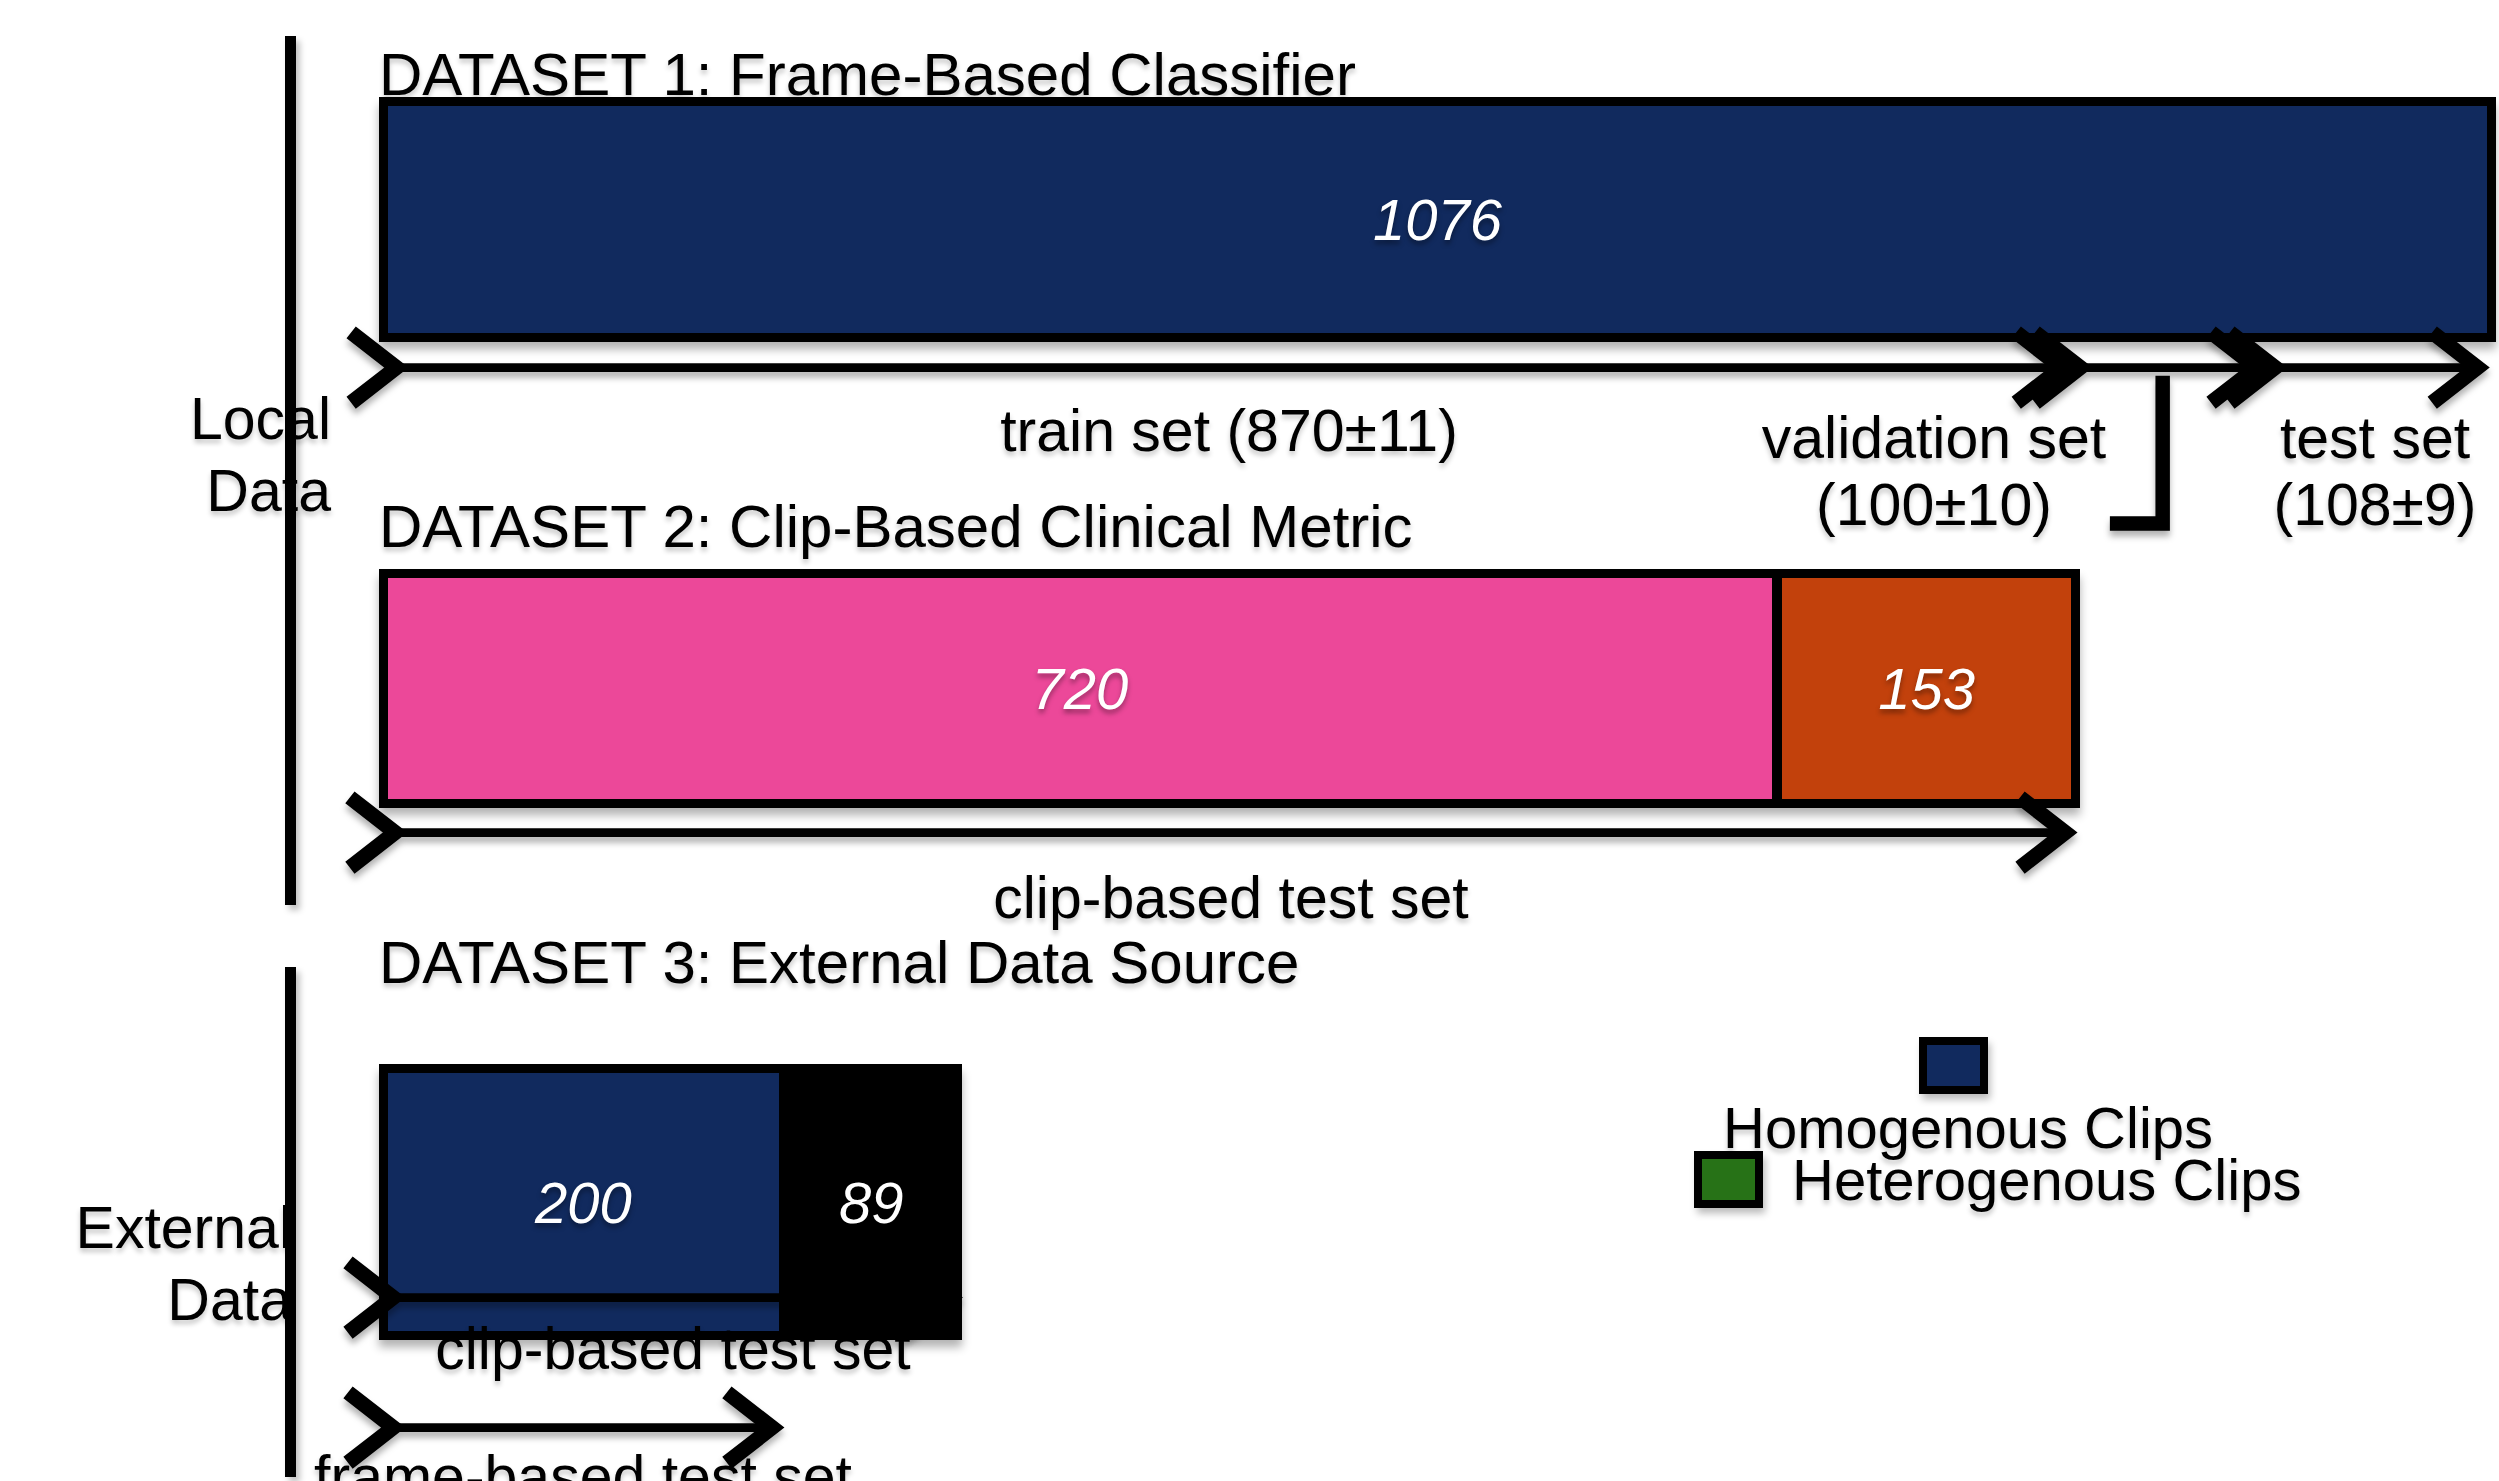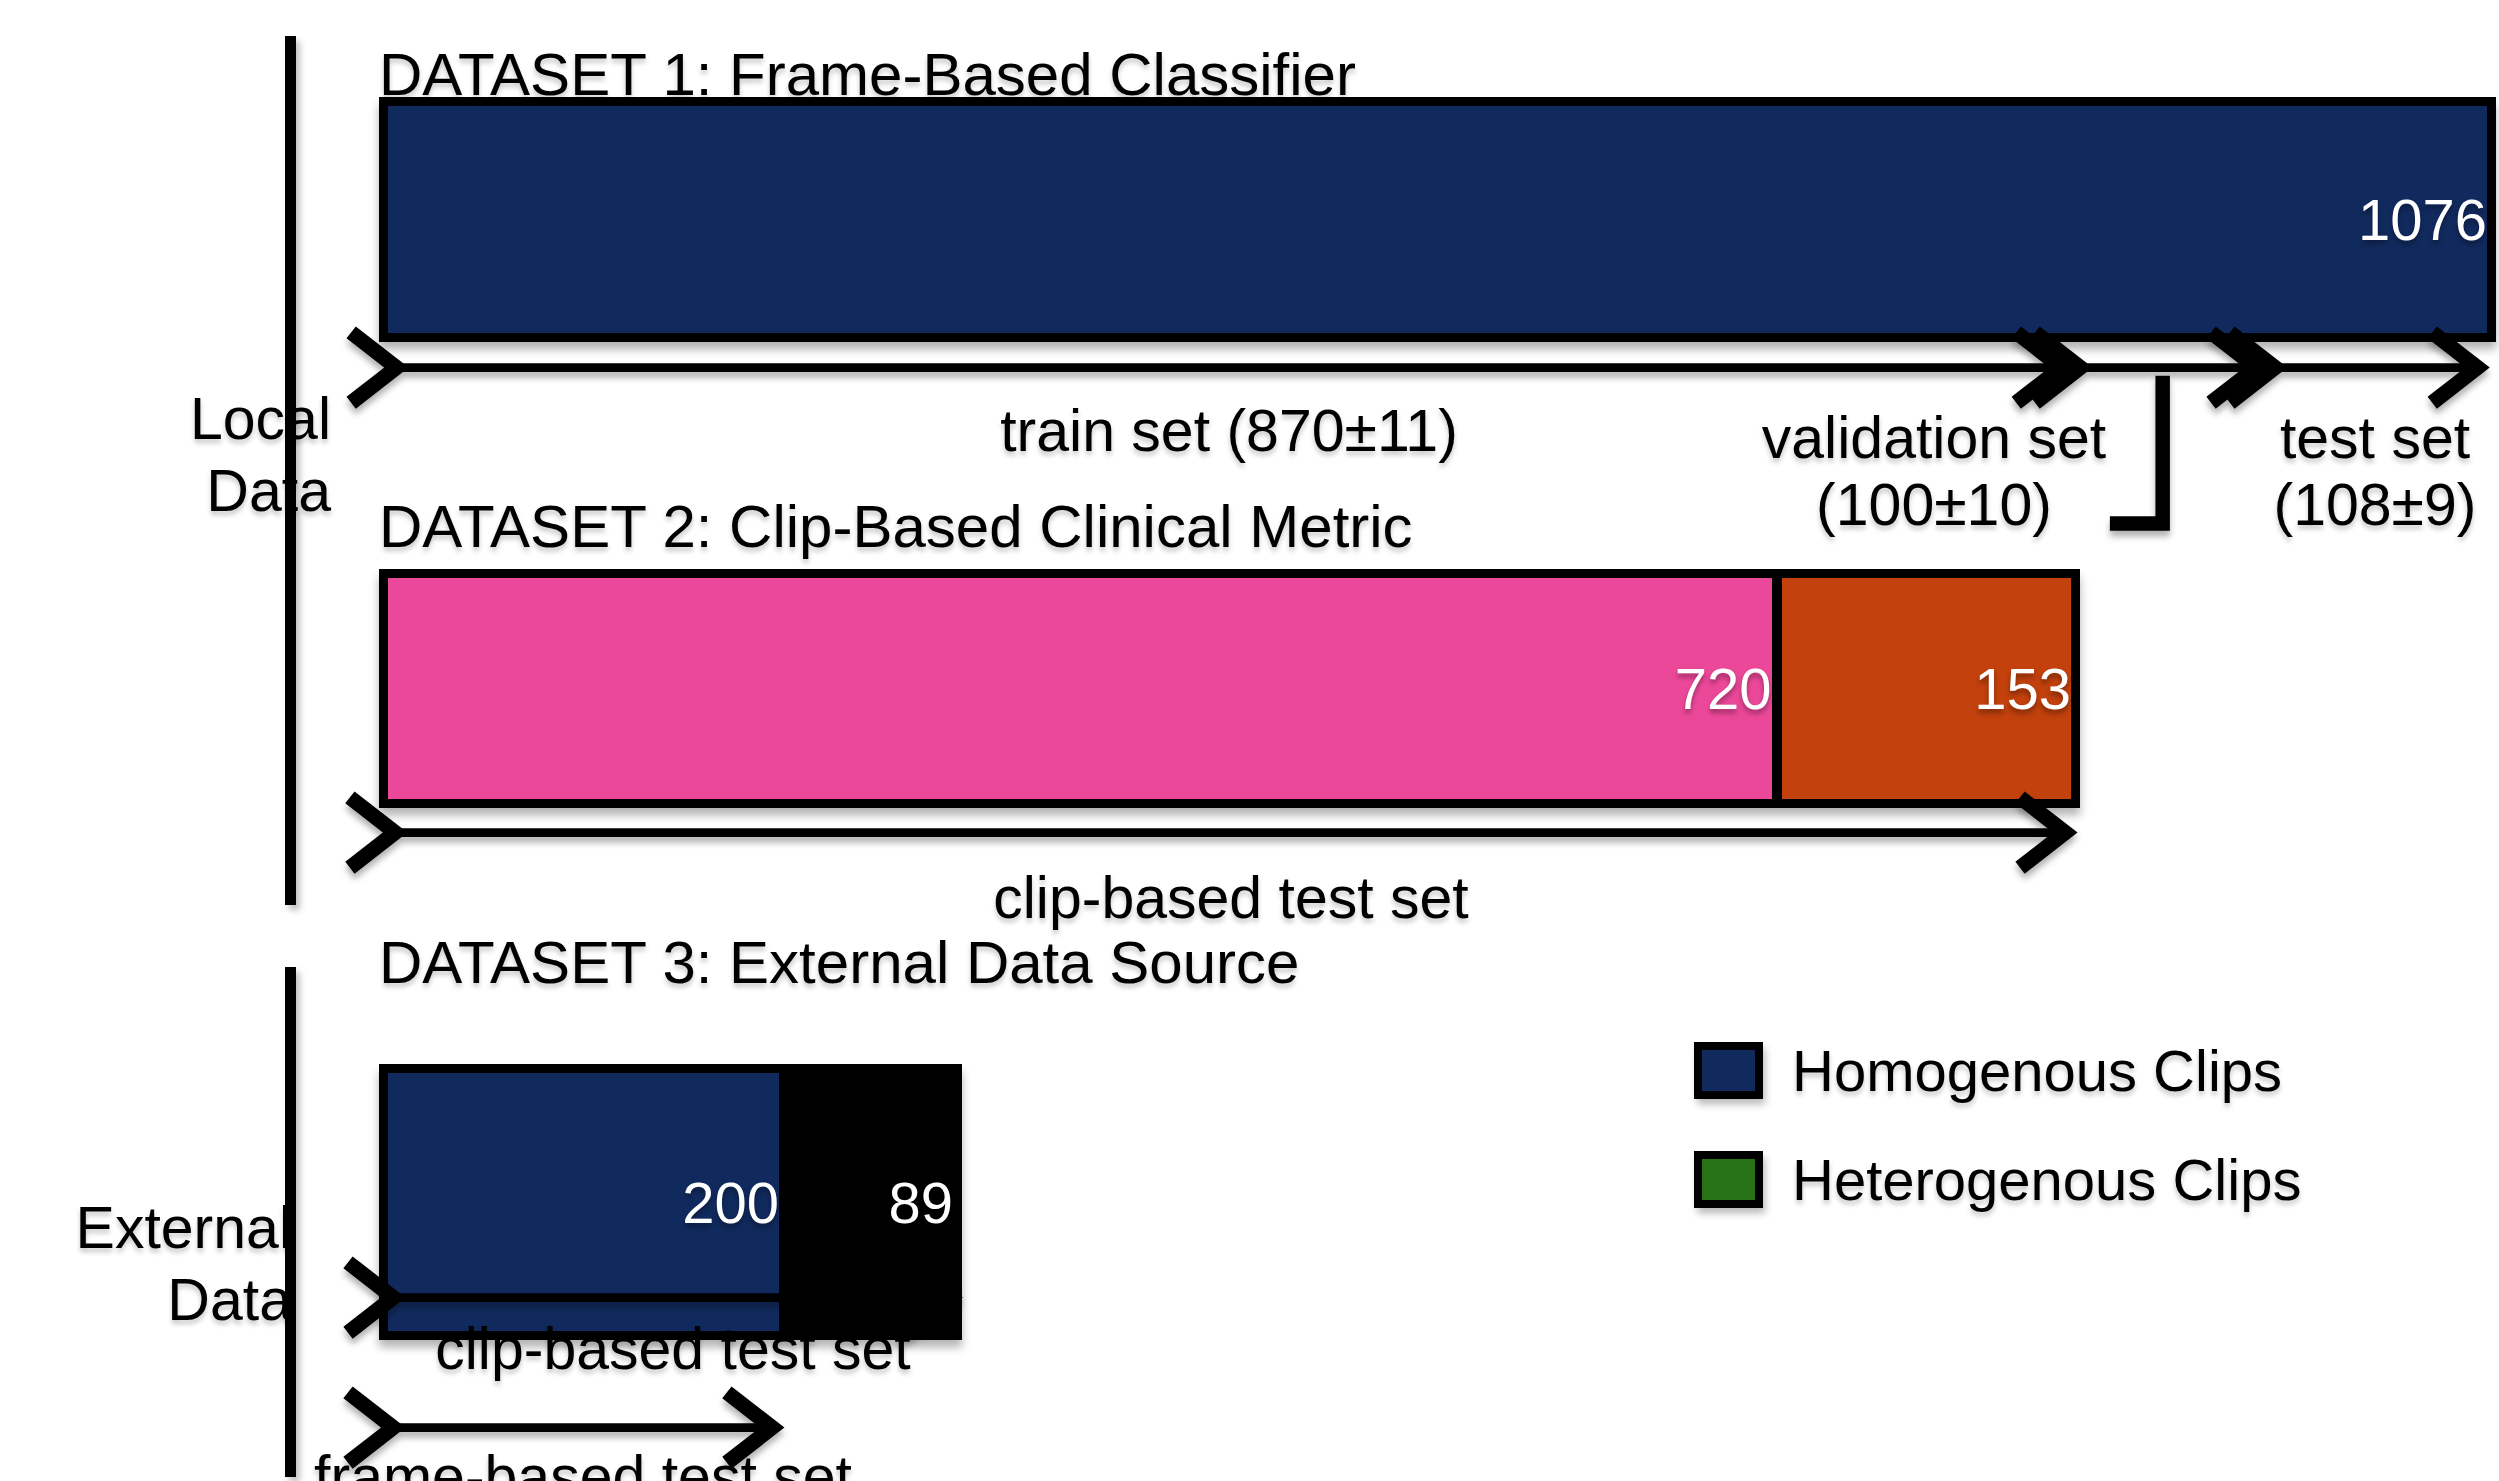--- a/index.html
+++ b/index.html
@@ -41,22 +41,23 @@
   
   .bar{
     position:absolute;box-sizing:border-box;
     border:9.4px solid #000;display:flex;align-items:stretch;
     box-shadow:0 7.5px 8.8px rgba(0,0,0,0.30);
   }
   #bar-ds1{left:379px;top:97px;width:2117px;height:245px;}
   #bar-ds2{left:379px;top:569px;width:1701px;height:239px;}
   #bar-ds3{left:379px;top:1064px;width:583px;height:276px;}
   .seg{
-    display:flex;align-items:center;justify-content:flex-end;
+    display:flex;align-items:center;justify-content:center;
     min-width:0;
+    font-style:italic;
   }
   .seg-divider{background:#000;width:10.7px;flex:0 0 10.7px;}
   .bar-value{
     color:#ffffff;font-size:58px;white-space:nowrap;
     text-shadow:0 3.8px 5px rgba(0,0,0,0.35);
   }
 
   
   .arrow-label{
     position:absolute;transform:translateX(-50%);
@@ -66,21 +67,21 @@
   #lbl-validation{left:1934px;top:405px;}
   #lbl-test{left:2375px;top:405px;}
   #lbl-ds2-clip{left:1231px;top:865px;}
   #lbl-ds3-clip{left:673px;top:1316px;}
   #lbl-ds3-frame{left:583px;top:1444px;}
 
   
   .legend-row{
     position:absolute;left:1694px;display:flex;align-items:center;
   }
-  #legend-row-homogenous{top:1037px;}
+  #legend-row-homogenous{top:1037px;flex-direction:column;}
   #legend-row-heterogenous{top:1146px;}
   .swatch{
     width:53px;height:41px;border:8.8px solid #000;
     box-shadow:3.1px 6.3px 7.5px rgba(0,0,0,0.28);
   }
   .legend-label{margin-left:29px;font-size:58px;white-space:nowrap;}
 
   
   #arrow-layer{position:absolute;left:0;top:0;pointer-events:none;}
 </style>

